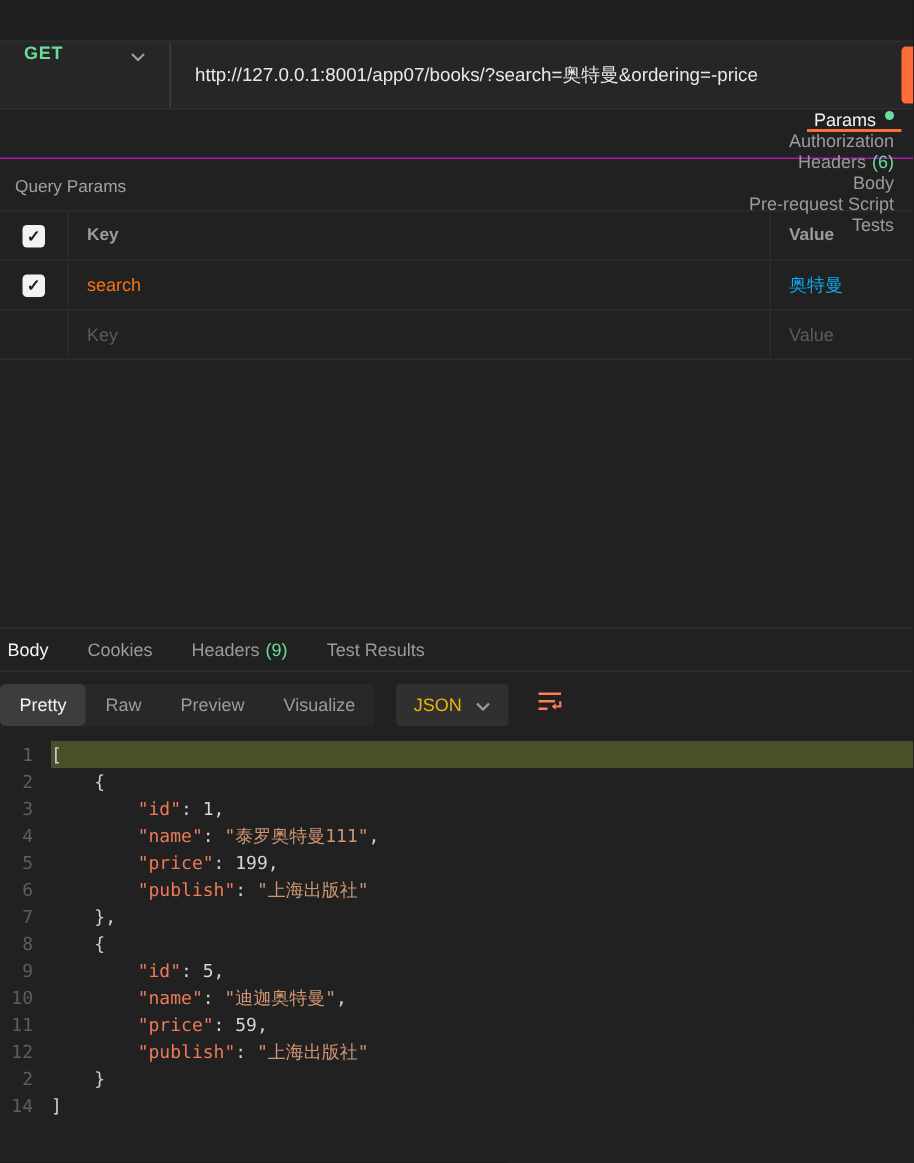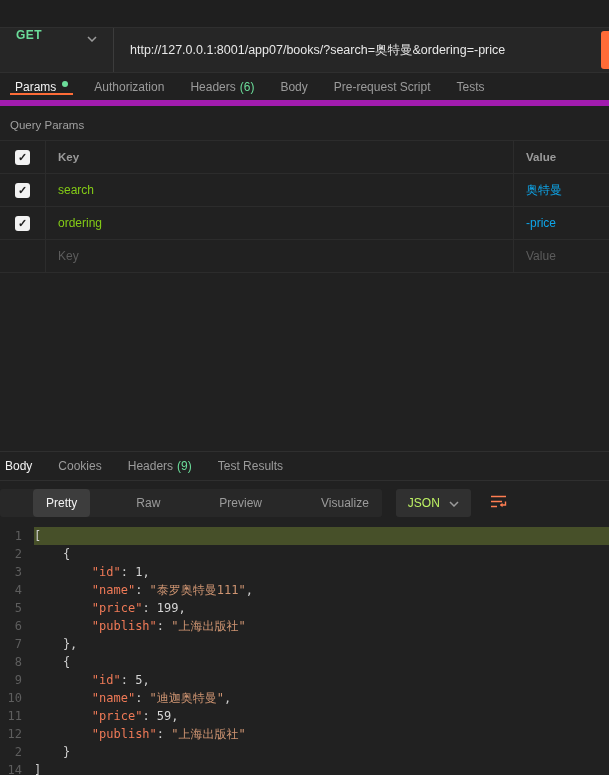--- a/index.html
+++ b/index.html
@@ -23,22 +23,23 @@
   .url-input {
     flex:1; background:transparent; border:none; outline:none; color:#e8e8e8;
     font-size:12.5px; padding:0 16px; font-family:"Liberation Sans", sans-serif;
   }
   .send-sliver {
     position:absolute; right:0; top:3px; bottom:3px; width:8px;
     background:#ff6c37; border-radius:3px 0 0 3px; cursor:pointer;
   }
   
   .req-tabs {
-    height:33px; display:flex; align-items:center; border-bottom:6px solid #a21caf;
+    height:33px; display:flex; align-items:flex-end; border-bottom:1px solid #a21caf;
     padding-left:2px;
+    flex-direction:column;
   }
   .rtab {
     display:flex; align-items:center; padding:0 13px; font-size:12px; color:#9b9b9b;
     cursor:pointer; position:relative; white-space:nowrap;
   }
   .rtab.active { color:#f2f2f2; }
   .rtab.active::after {
     content:""; position:absolute; left:8px; right:8px; bottom:-1px; height:2px; background:#ff6c37;
   }
   .dot { width:6px; height:6px; border-radius:50%; background:#6bdd9a; margin-left:6px; margin-top:-6px; }
@@ -46,21 +47,21 @@
   
   .section-title { font-size:11.5px; color:#a0a0a0; padding:13px 0 9px 10px; }
   .params-table { width:100%; border-top:1px solid #2c2c2c; }
   .prow { display:flex; height:33px; border-bottom:1px solid #2c2c2c; align-items:stretch; }
   .cell-check {
     width:46px; display:flex; align-items:center; justify-content:center;
     border-right:1px solid #2c2c2c;
   }
   .cell-key {
     width:468px; display:flex; align-items:center; padding:0 12px; font-size:12px;
-    color:#84cc16; border-right:1px solid #2c2c2c;
+    color:#f97316; border-right:1px solid #2c2c2c;
   }
   .cell-val { flex:1; display:flex; align-items:center; padding:0 12px; font-size:12px; color:#0ea5e9; }
   .hdr { color:#9b9b9b; font-weight:bold; font-size:11.5px; }
   .placeholder { color:#5c5c5c; }
   .checkbox {
     width:15px; height:15px; background:#f2f2f2; border-radius:3px; cursor:pointer;
     display:flex; align-items:center; justify-content:center; color:#1e1e1e;
     font-size:11px; font-weight:bold;
   }
   .checkbox.checked::after { content:"\2713"; }
@@ -69,26 +70,26 @@
   .resp-tabs {
     height:30px; display:flex; align-items:stretch; border-top:1px solid #2f2f2f;
     border-bottom:1px solid #2f2f2f; padding-left:0;
   }
   .resp-tabs .rtab.active::after { display:none; }
   .resp-tabs .rtab:first-child { padding-left:5px; }
   .view-row { display:flex; align-items:center; padding:8px 0 8px 0; height:44px; }
   .view-tabs { display:flex; background:#282828; border-radius:3px; height:28px; }
   .vtab {
     display:flex; align-items:center; padding:0 13px; font-size:12px; color:#9b9b9b;
-    cursor:pointer; border-radius:4px;margin-left:33px;
+    cursor:pointer; border-radius:4px;
   }
   .vtab.active { background:#3d3d3d; color:#f2f2f2; }
   .format-dropdown {
     display:flex; align-items:center; gap:9px; background:#303030; border-radius:3px;
-    height:28px; padding:0 12px; margin-left:14px; font-size:12px; color:#bef264; cursor:pointer;
+    height:28px; padding:0 12px; margin-left:14px; font-size:12px; color:#eab308; cursor:pointer;
   }
   .icon-btn {
     margin-left:16px; width:24px; height:24px; display:flex; align-items:center;
     justify-content:center; cursor:pointer;
   }
   
   .code { font-family:"DejaVu Sans Mono", monospace; font-size:12px; padding-top:2px; }
   .code-line { display:flex; height:18px; line-height:18px; }
   .ln { width:34px; text-align:right; padding-right:12px; color:#5e5e5e; flex:none; }
   .lc { white-space:pre; flex:1; color:#cfcfcf; }
@@ -153,27 +154,20 @@
     </div>
 
     <div class="prow">
       <div class="cell-check">
         <span class="checkbox checked"></span>
       </div>
       <div class="cell-key">search</div>
       <div class="cell-val">奥特曼</div>
     </div>
 
-    <div class="prow">
-      <div class="cell-check">
-        <span class="checkbox checked"></span>
-      </div>
-      <div class="cell-key">ordering</div>
-      <div class="cell-val">-price</div>
-    </div>
 
     <div class="prow">
       <div class="cell-check"></div>
       <div class="cell-key placeholder">Key</div>
       <div class="cell-val placeholder">Value</div>
     </div>
   </div>
 
   <div class="spacer"></div>
 

